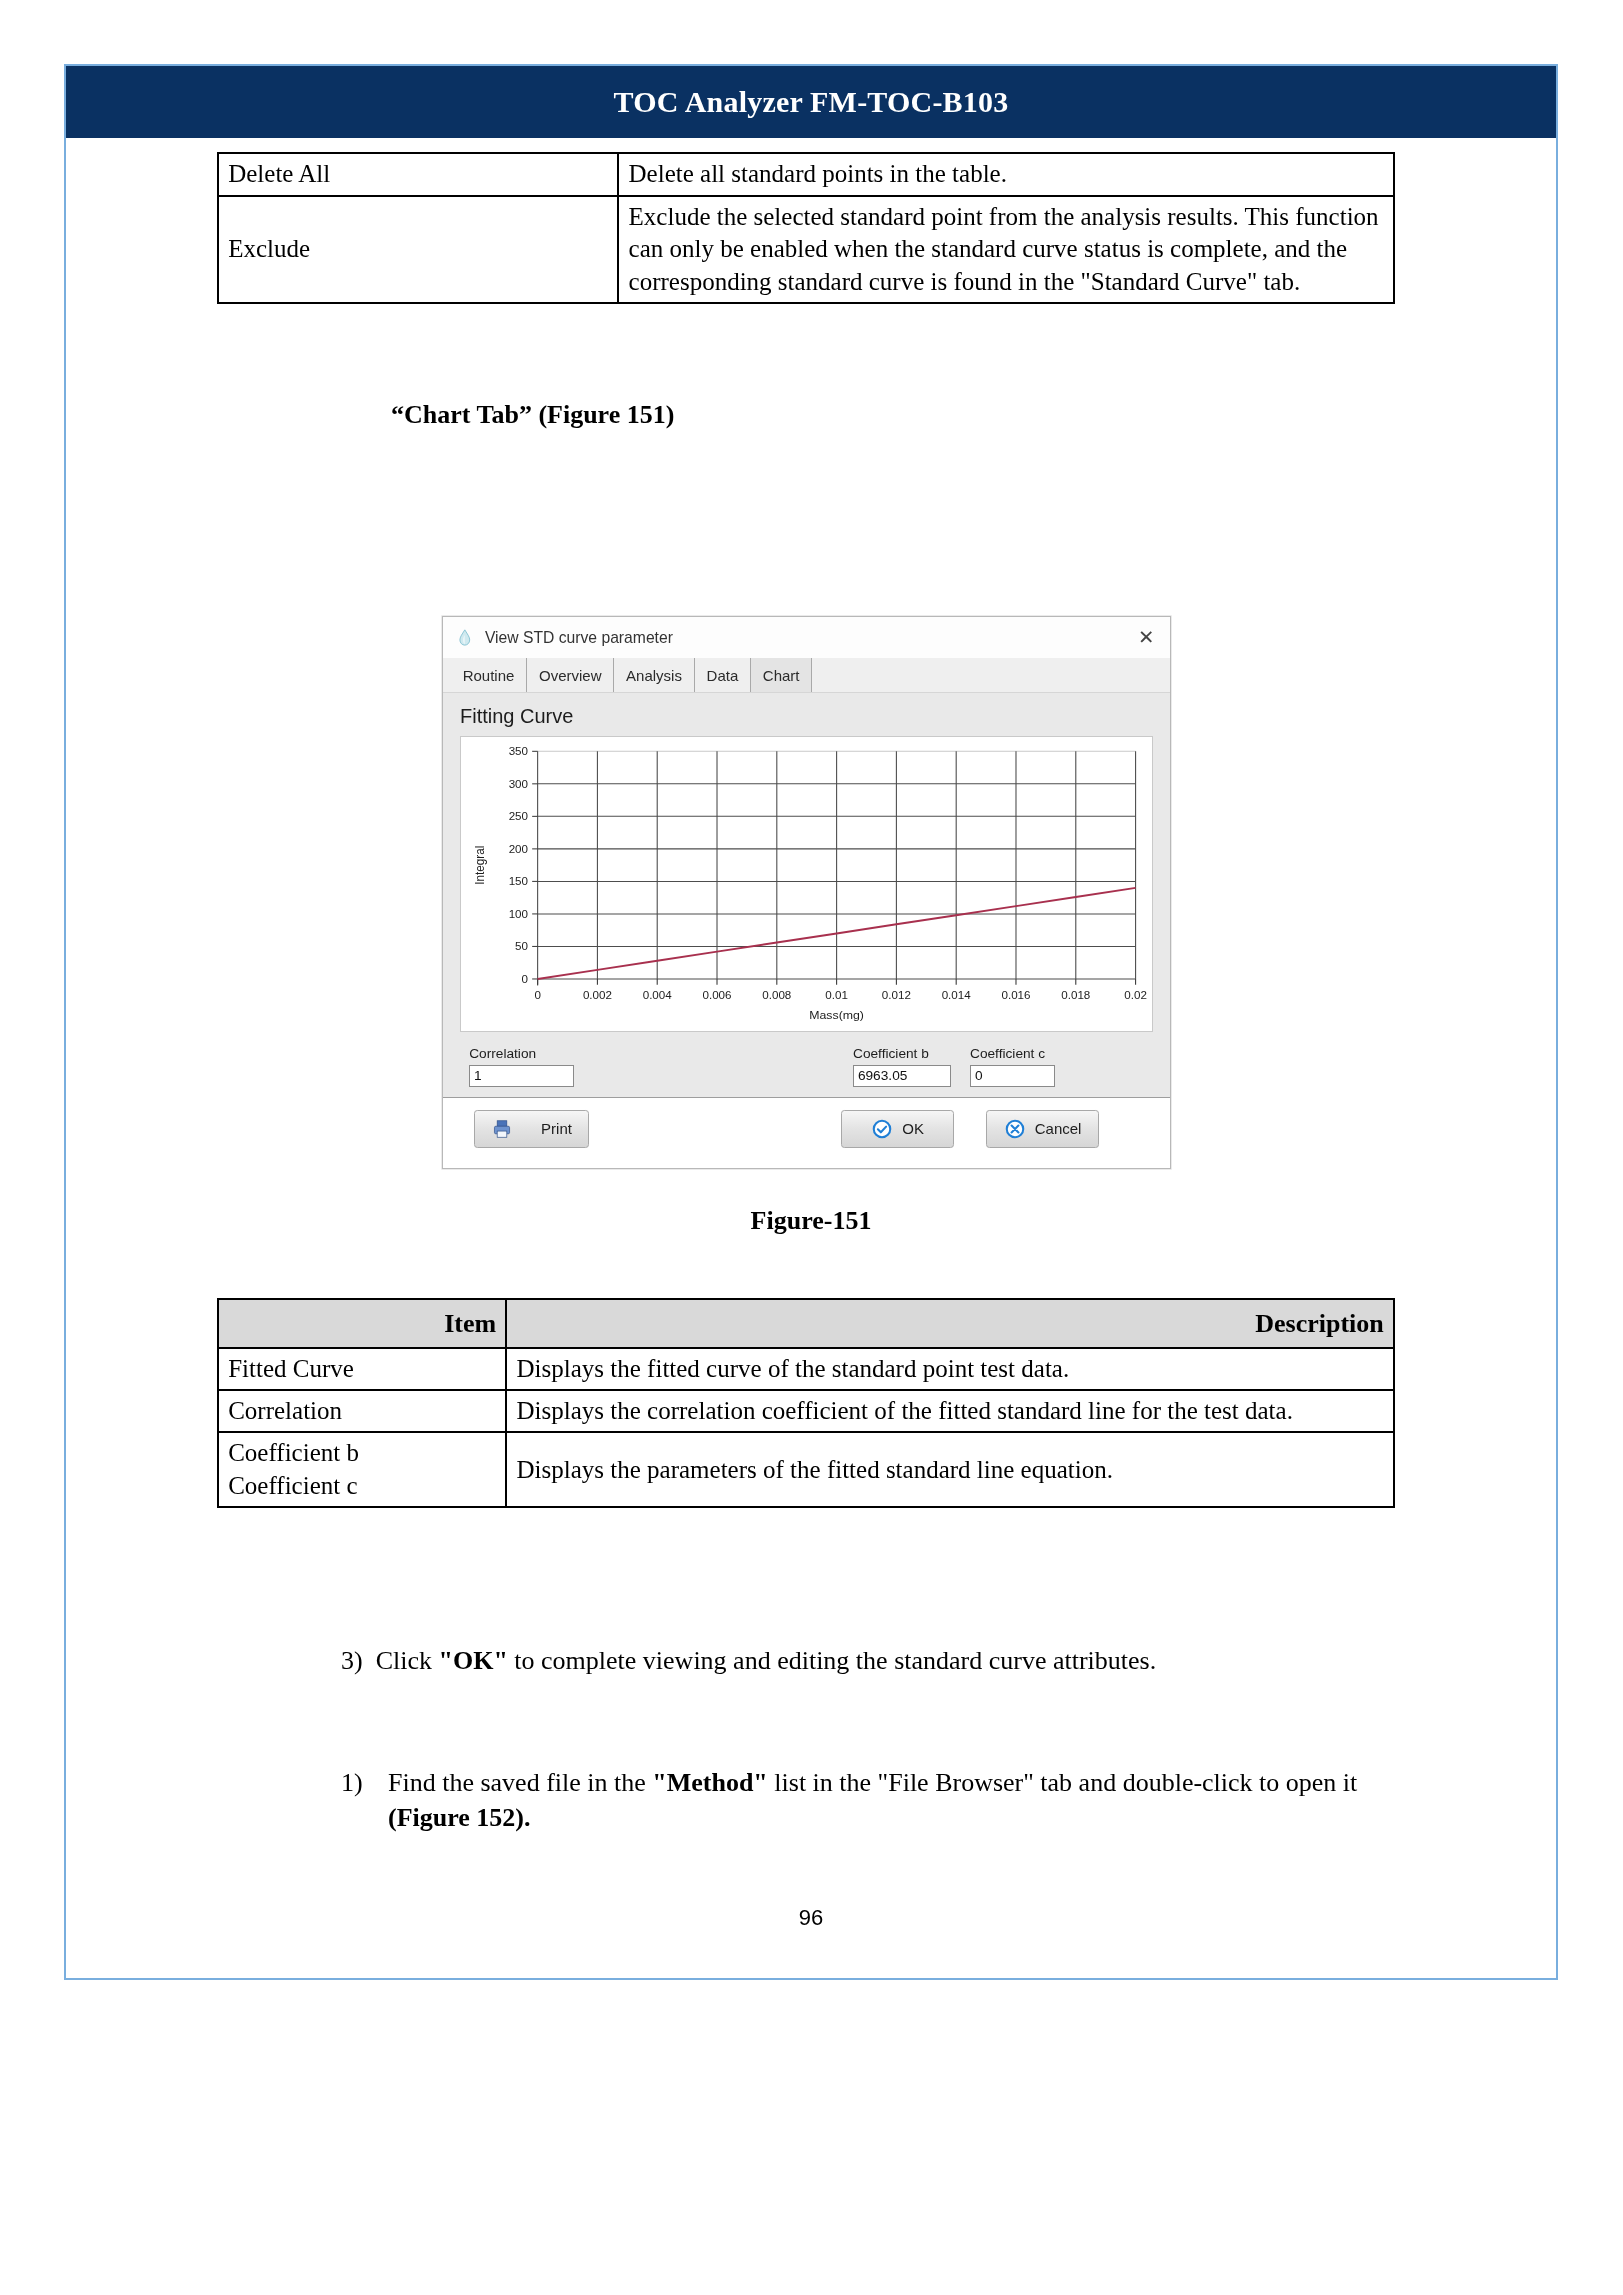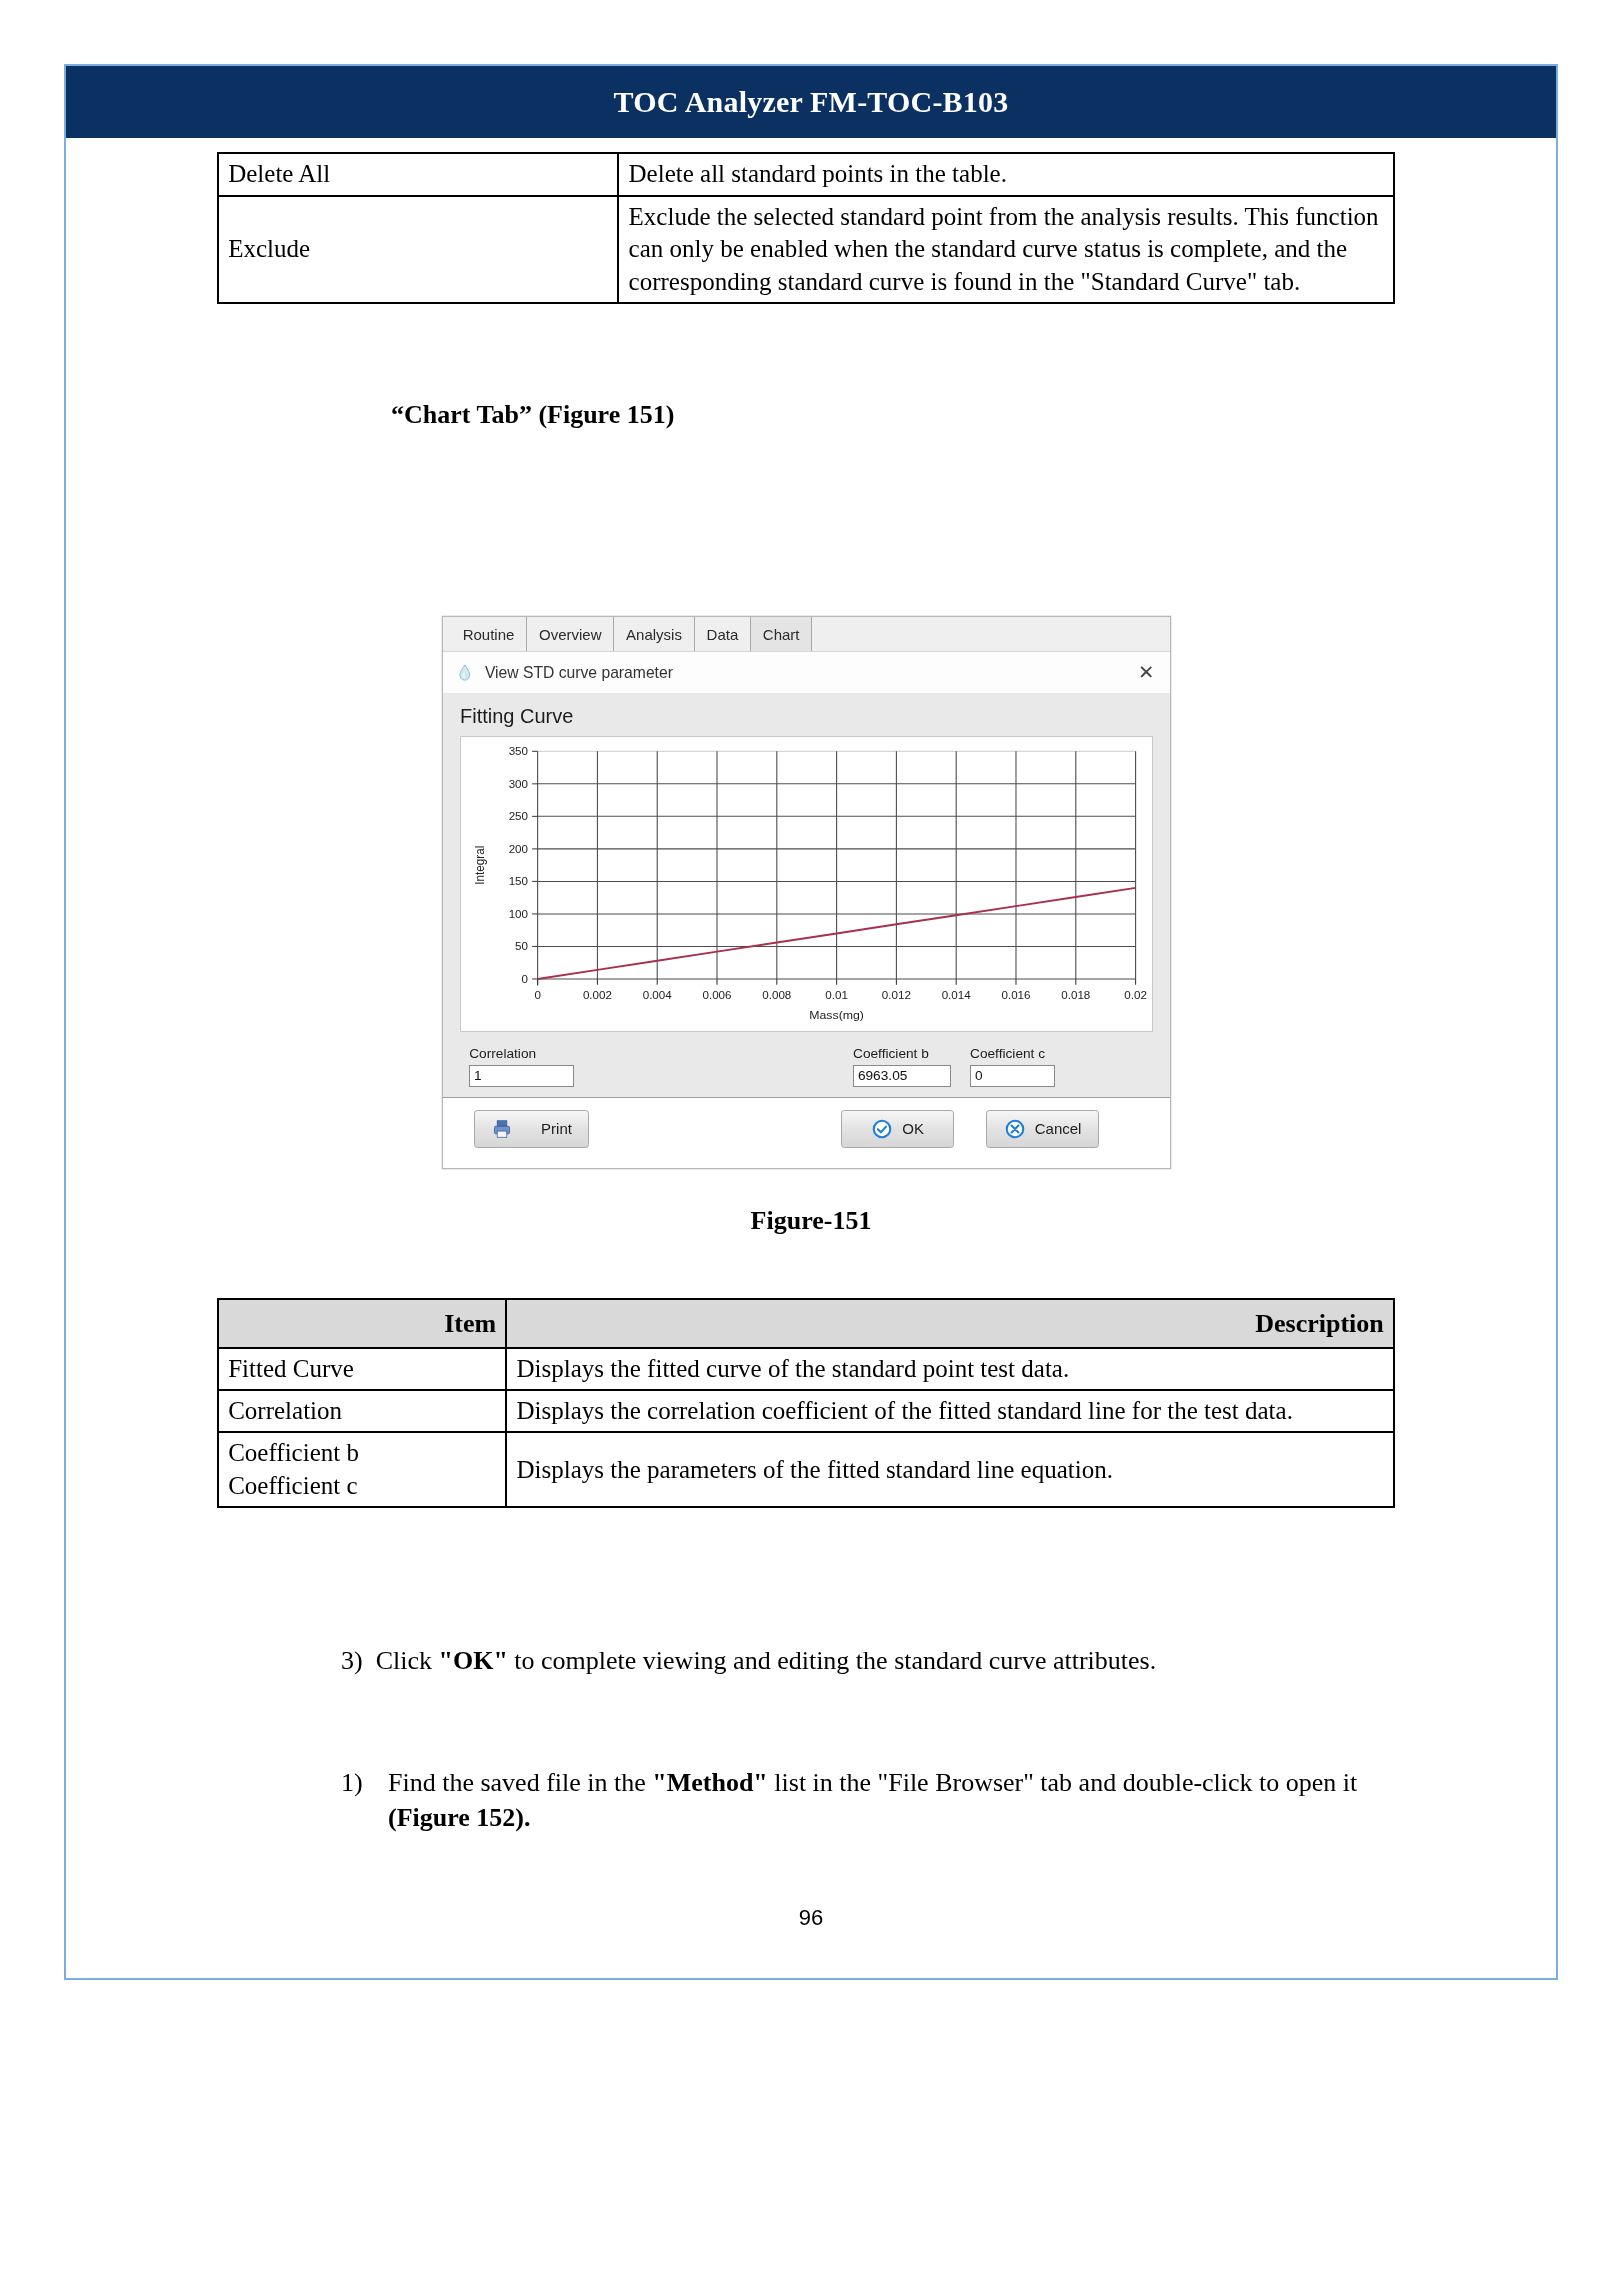--- a/index.html
+++ b/index.html
@@ -336,37 +336,37 @@
           <td class="col-item">Exclude</td>
           <td>Exclude the selected standard point from the analysis results. This function can only be enabled when the standard curve status is complete, and the corresponding standard curve is found in the "Standard Curve" tab.</td>
         </tr>
       </tbody>
     </table>
 
     <div class="heading-chart-tab">“Chart Tab” (Figure 151)</div>
 
     <div id="dialog">
 
-      <div id="dlg-tabs">
-        <div class="dlg-tab">Routine</div>
-        <div class="dlg-tab">Overview</div>
-        <div class="dlg-tab">Analysis</div>
-        <div class="dlg-tab">Data</div>
-        <div class="dlg-tab active">Chart</div>
-      </div>
-
       <div id="dlg-titlebar">
         <span id="dlg-icon">
           <svg viewBox="0 0 32 32" width="19.6" height="19.6" aria-hidden="true">
             <path d="M16 3 C11 11 8 15 8 19.5 C8 24.2 11.6 28 16 28 C20.4 28 24 24.2 24 19.5 C24 15 21 11 16 3 Z" fill="#cfe9ef" stroke="#7fbfcf" stroke-width="1.4"></path>
             <path d="M13 19 C13 16.5 14.2 14.4 16 11.5 L16 26 C14.3 26 13 23 13 19 Z" fill="#e9f6f9"></path>
           </svg>
         </span>
         <span id="dlg-title">View STD curve parameter</span>
         <span id="dlg-close">✕</span>
+      </div>
+
+      <div id="dlg-tabs">
+        <div class="dlg-tab">Routine</div>
+        <div class="dlg-tab">Overview</div>
+        <div class="dlg-tab">Analysis</div>
+        <div class="dlg-tab">Data</div>
+        <div class="dlg-tab active">Chart</div>
       </div>
 
       <div id="dlg-body">
 
         <div id="fitting-curve-label">Fitting Curve</div>
 
         <div id="chart-panel">
           <svg id="chart-svg" viewBox="0 0 1010 452" preserveAspectRatio="none" aria-hidden="true">
             <g id="chart-gridlines" stroke="#4d4d4d" stroke-width="1.6">
                 <line x1="112" y1="372" x2="986" y2="372" stroke="#4d4d4d"></line>

